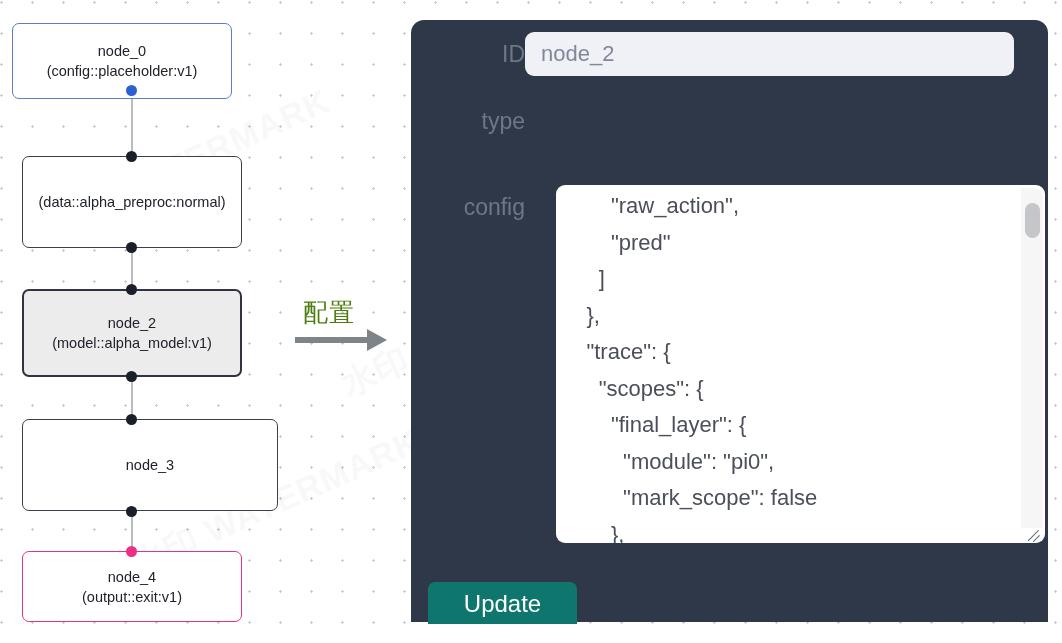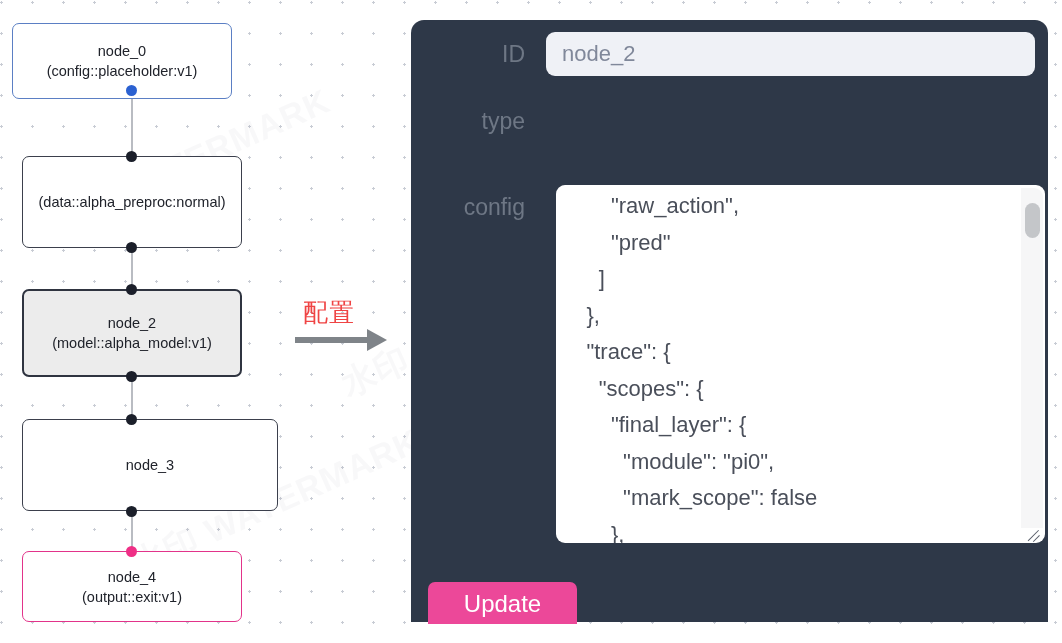--- a/index.html
+++ b/index.html
@@ -97,21 +97,21 @@
     left: 295px;
     top: 296px;
     width: 100px;
     height: 66px;
   }
   #arrow-label {
     position: absolute;
     left: 8px;
     top: 0px;
     font-size: 25px;
-    color: #ef4444;
+    color: #4d7c0f;
     font-family: Liberation Sans, sans-serif;
     letter-spacing: 1px;
     white-space: nowrap;
   }
   #arrow-shaft {
     position: absolute;
     left: 0px;
     top: 41px;
     width: 74px;
     height: 6px;
@@ -158,21 +158,21 @@
     font-size: 22px;
     padding: 0 16px;
     font-family: "Liberation Sans", "DejaVu Sans", sans-serif;
     outline: none;
   }
 
   #row-id { left: 411px; top: 32px; }
   #row-type { left: 411px; top: 108px; gap: 8px; }
   #row-config { left: 411px; top: 185px; }
 
-  #label-id { width: 114px; margin-right: 21px; }
+  #label-id { width: 114px; }
   #label-type { width: 114px; margin-right: 21px; }
   #label-config {
     width: 114px; margin-right: 31px;
     align-self: flex-start;
     line-height: 44px;
   }
 
   #input-id { width: 489px; height: 44px; }
   #input-type { width: 489px; height: 44px; }
 
@@ -241,21 +241,21 @@
   #config-resize span.l1 { width: 15px; right: 1px; bottom: 5px; }
   #config-resize span.l2 { width: 9px; right: 1px; bottom: 2px; }
 
   
   #update-button {
     position: absolute;
     left: 428px;
     top: 582px;
     width: 149px;
     height: 42px;
-    background: #ec4899;
+    background: #0f766e;
     border: none;
     border-radius: 7px 7px 0 0;
     color: #ffffff;
     font-size: 24px;
     font-family: "Liberation Sans", "DejaVu Sans", sans-serif;
     text-align: center;
     line-height: 42px;
     cursor: pointer;
   }
 </style>

